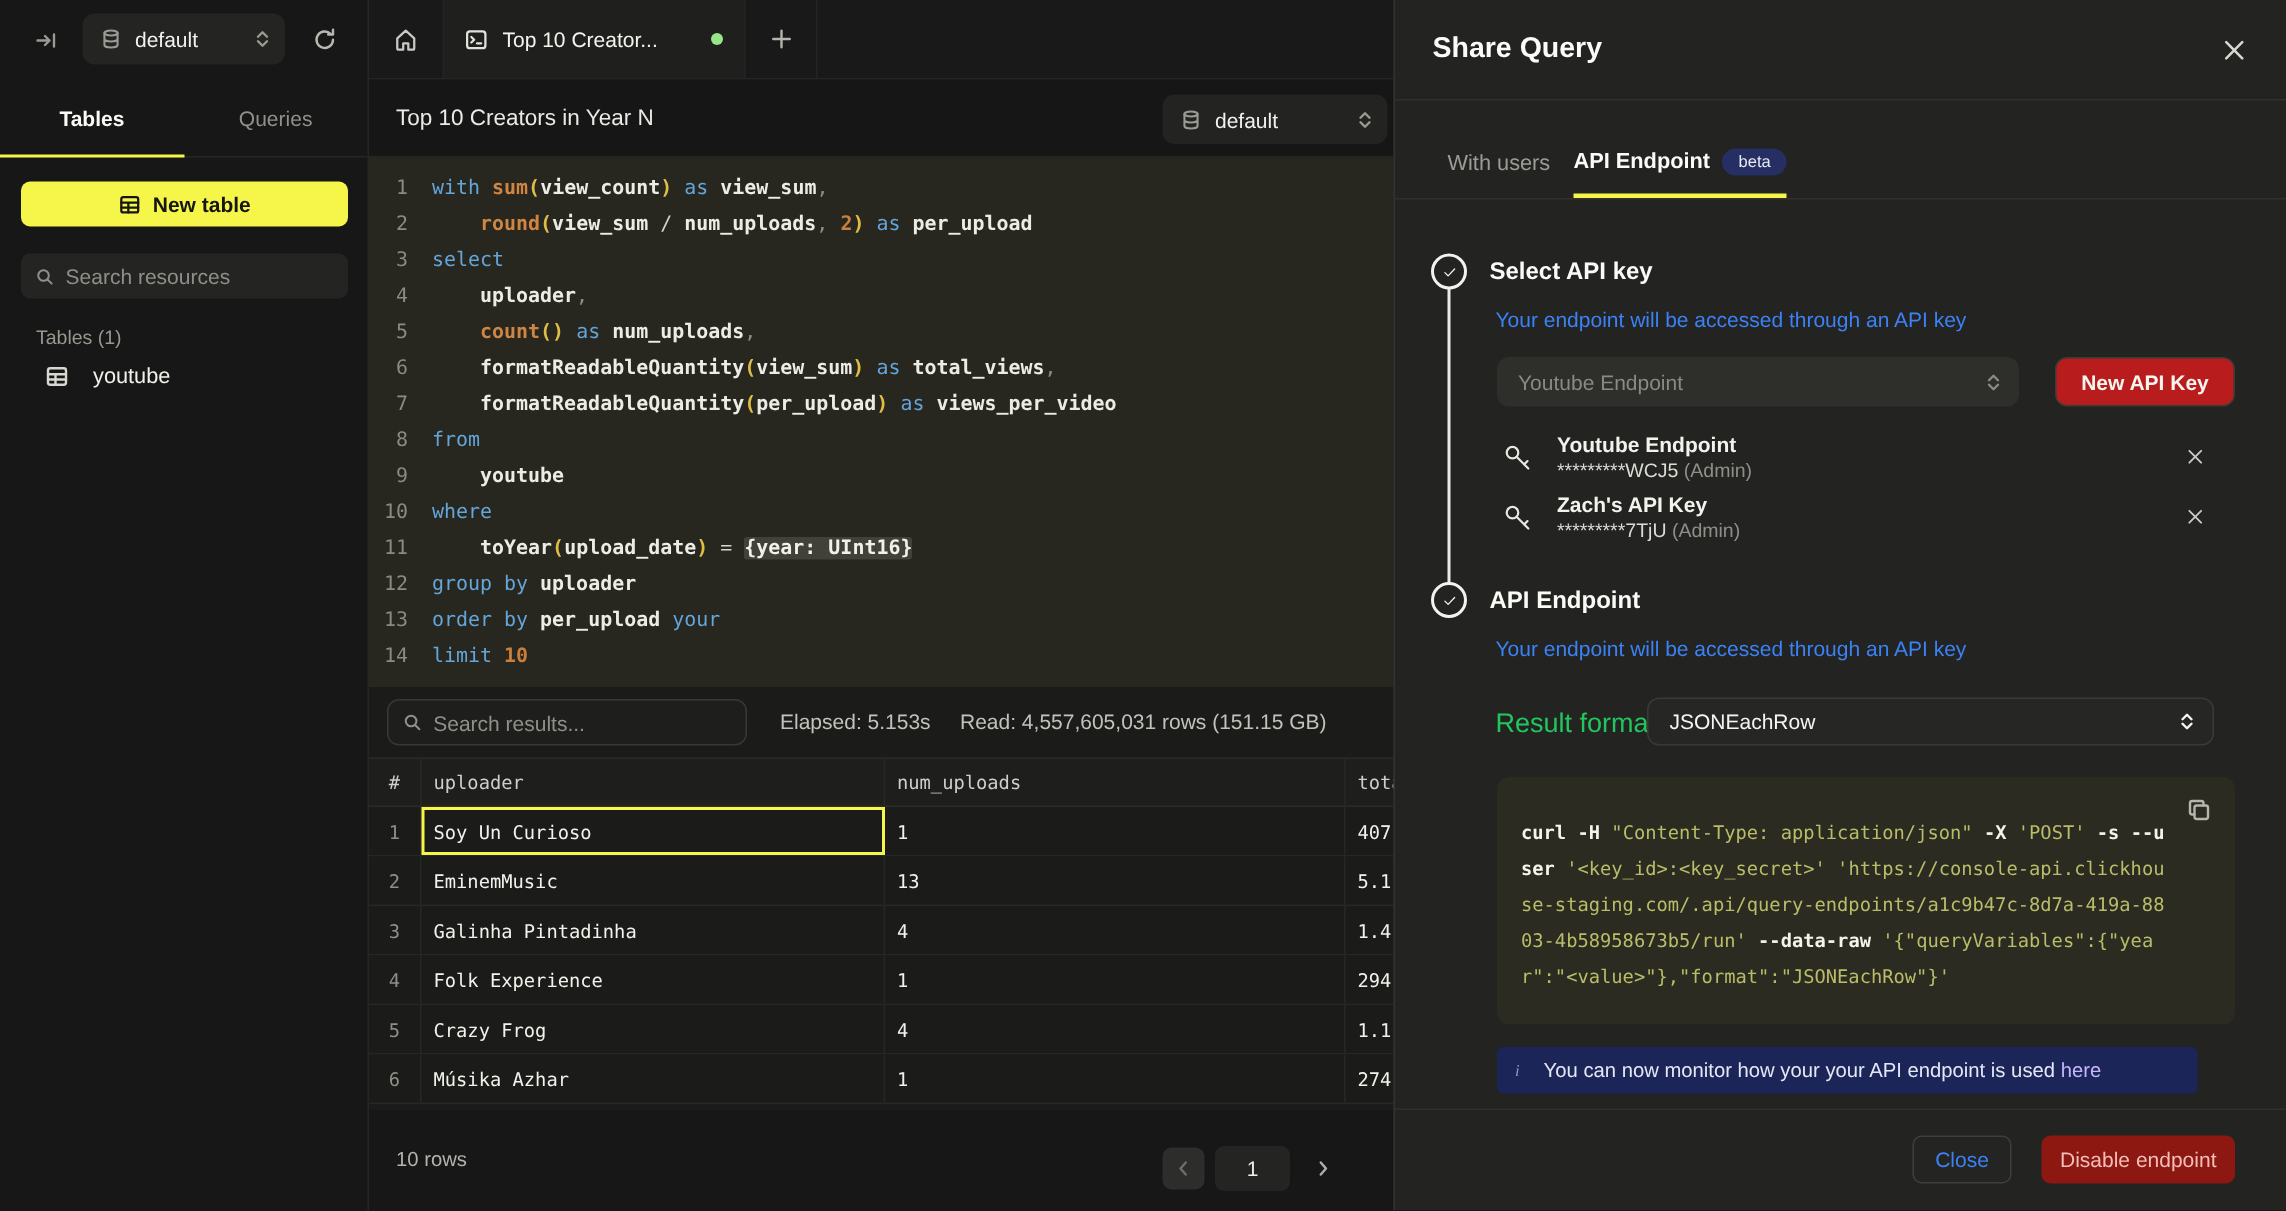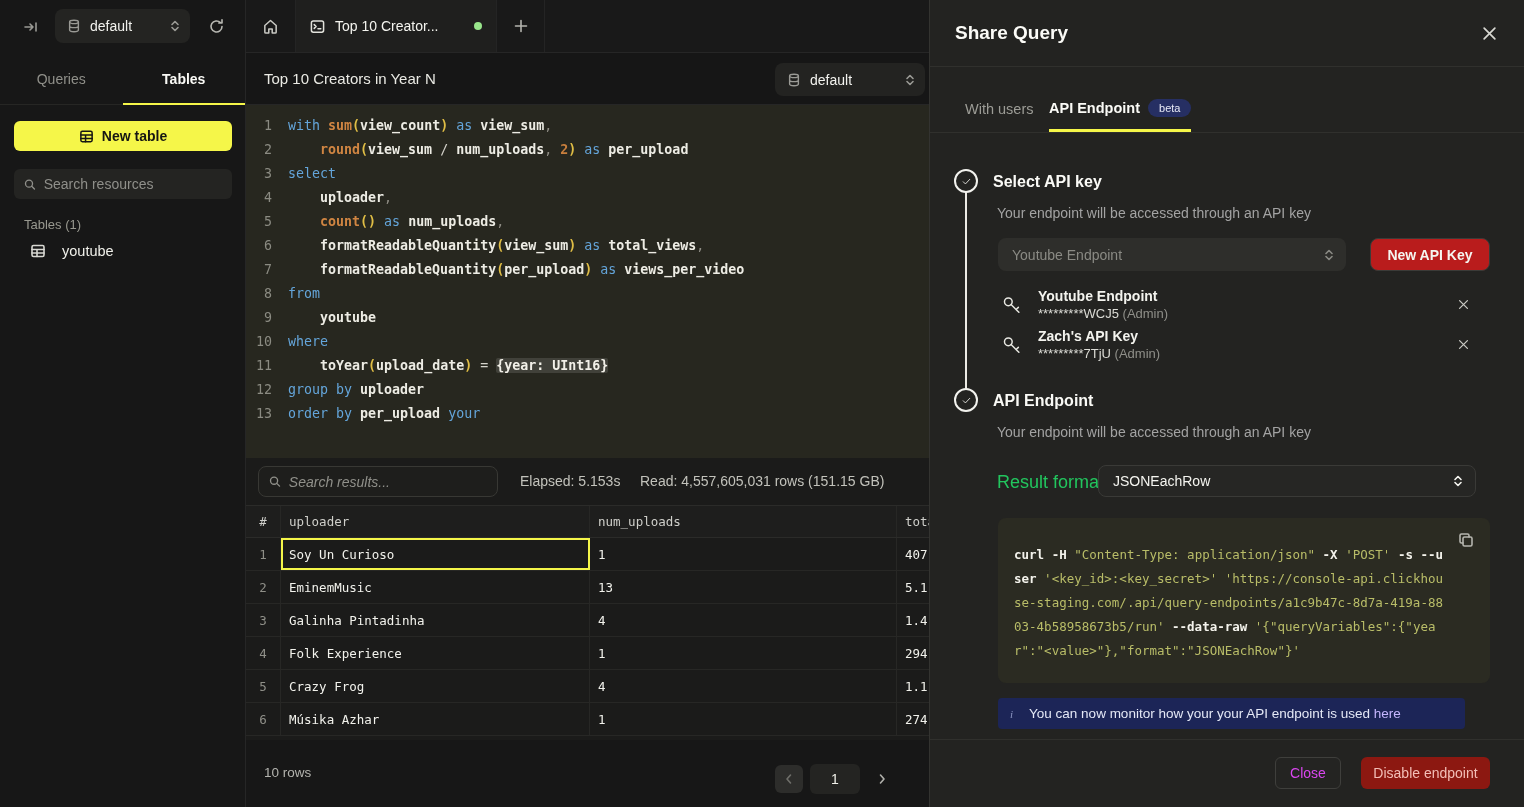--- a/index.html
+++ b/index.html
@@ -60,21 +60,21 @@
   .tok-p { color:#dfbd45; font-weight:700; }
   .tok-n { color:#c97f3d; font-weight:700; }
   .tok-i { color:#edece4; font-weight:700; }
   .tok-o { color:#d6d4cc; }
   .tok-c { color:#8f8d85; }
   .tok-v { background:#41413a; color:#f2f0e8; font-weight:700; border-radius:2px; }
 
   
   .results-toolbar { position:absolute; left:0; top:458px; right:0; height:47px; background:#1b1b1a; }
   .results-search { position:absolute; left:12px; top:8px; width:240px; height:31px; border:1px solid #383834; background:#1e1e1c; border-radius:8px; display:flex; align-items:center; gap:8px; padding:0 10px; color:#90908a; }
-  .results-search input { background:transparent; border:none; outline:none; color:#e5e5e0; font-size:14px; width:100%; font-family:"Liberation Sans",sans-serif;font-style:italic; }
+  .results-search input { background:transparent; border:none; outline:none; color:#e5e5e0; font-size:14px; width:100%; font-family:"Liberation Sans",sans-serif; }
   .results-search input::placeholder { color:#90908a; }
   .stat { position:absolute; top:15px; font-size:14px; color:#c2c2bb; }
   .stat.elapsed { left:274px; }
   .stat.read { left:394px; }
 
   .rtable { position:absolute; left:0; top:505px; width:901px; }
   .trow { display:flex; height:33px; background:#1b1b1a; border-bottom:1px solid #272725; }
   .trow.thead { background:#1e1e1d; border-top:1px solid #2b2b29; border-bottom:1px solid #2b2b29; color:#cfcfca; }
   .cell { font-family:"DejaVu Sans Mono",monospace; font-size:12.5px; display:flex; align-items:center; padding:0 8px; border-right:1px solid #272725; overflow:hidden; white-space:nowrap; }
   .cell.c0 { width:35px; justify-content:center; color:#8f8f88; }
@@ -105,21 +105,21 @@
   .p-tab.api { left:119px; }
   .p-tab.active { color:#fbfbf7; font-weight:700; border-bottom:3px solid #f5f649; }
   .beta-badge { background:#262f63; color:#e8eaf6; font-size:11px; font-weight:400; padding:3px 11px; border-radius:11px; }
 
   .step-circle { position:absolute; width:24px; height:24px; border:2px solid #f2f2ee; border-radius:50%; color:#f2f2ee; display:flex; align-items:center; justify-content:center; background:#232321; z-index:2; }
   .step-circle.s1 { left:24px; top:169px; }
   .step-circle.s2 { left:24px; top:388px; }
   .step-line { position:absolute; left:35px; top:191px; width:2px; height:201px; background:#ececе8; background:#ececе8; background:#ececE8; background:#ececc; background:#ececе; background:#eceae6; z-index:1; }
 
   .p-heading { position:absolute; font-size:16px; font-weight:700; color:#fafaf6; }
-  .p-sub { position:absolute; font-size:14px; color:#a3a3a3; }
+  .p-sub { position:absolute; font-size:14px; color:#3b82f6; }
   .h1 { left:63px; top:173px; } .sub1 { left:67px; top:205px; }
   .h2 { left:63px; top:392px; } .sub2 { left:67px; top:424px; }
 
   .key-select { position:absolute; left:68px; top:238px; width:348px; height:33px; background:#2e2e2b; border-radius:8px; display:flex; align-items:center; padding:0 12px 0 14px; color:#8a8a84; font-size:14px; cursor:pointer; }
   .key-select .label { flex:1; }
   .new-key-btn { position:absolute; left:440px; top:238px; width:120px; height:33px; background:#b91c1c; border:1px solid #3b3b38; border-radius:8px; color:#f5f5f0; font-size:14px; font-weight:600; display:flex; align-items:center; justify-content:center; cursor:pointer; font-family:"Liberation Sans",sans-serif; }
 
   .key-list { position:absolute; left:68px; top:286px; width:492px; }
   .key-item { position:relative; height:40px; }
   .key-item .icon { position:absolute; left:3px; top:8px; color:#e8e8e2; }
@@ -137,21 +137,21 @@
   .ck-s { color:#b9bd68; }
   .ck-o { color:#d6d4cc; }
   .copy-btn { position:absolute; right:14px; top:14px; width:18px; height:18px; color:#b5b5ae; cursor:pointer; }
 
   .banner { position:absolute; left:68px; top:698px; width:467px; height:31px; background:#1c2557; border-radius:4px; display:flex; align-items:center; padding:0 12px; gap:16px; }
   .banner .i-icon { color:#8d97c4; font-size:11px; font-style:italic; font-family:"Liberation Serif",serif; }
   .banner .txt { font-size:13.5px; color:#e4e8f6; }
   .banner .lnk { color:#c4b5fd; cursor:pointer; }
 
   .p-footer { position:absolute; left:0; top:739px; right:0; height:68px; border-top:1px solid #30302d; }
-  .close-btn { position:absolute; left:345px; top:17px; width:66px; height:32px; background:#242422; border:1px solid #3f3f3c; border-radius:6px; color:#d946ef; font-size:14px; cursor:pointer; font-family:"Liberation Sans",sans-serif; }
+  .close-btn { position:absolute; left:345px; top:17px; width:66px; height:32px; background:#242422; border:1px solid #3f3f3c; border-radius:6px; color:#3b82f6; font-size:14px; cursor:pointer; font-family:"Liberation Sans",sans-serif; }
   .disable-btn { position:absolute; left:431px; top:17px; width:129px; height:32px; background:#8c1811; border:none; border-radius:6px; color:#f3beb7; font-size:14px; cursor:pointer; font-family:"Liberation Sans",sans-serif; }
 </style>
 </head>
 <body>
 
 <aside class="sidebar">
   <div class="sb-topbar">
     <div class="collapse-btn">
       <svg width="16" height="16" viewBox="0 0 16 16">
           <path d="M2 8h8M7 5l3 3-3 3M13 4v8"></path>
@@ -168,25 +168,25 @@
         </svg>
     </div>
     <div class="refresh-btn">
       <svg width="17" height="17" viewBox="0 0 17 17">
           <path d="M14 8.5a5.5 5.5 0 1 1-1.6-3.9M14 1.8v3.2h-3.2"></path>
         </svg>
     </div>
   </div>
 
   <div class="sb-tabs">
+    <div class="sb-tab active">
+        <span>Tables</span>
+      </div>
     <div class="sb-tab">
         <span>Queries</span>
-      </div>
-    <div class="sb-tab active">
-        <span>Tables</span>
       </div>
   </div>
 
   <div class="sb-body">
     <button class="new-table-btn">
       <svg width="15" height="15" viewBox="0 0 16 16">
           <rect x="2" y="2.5" width="12" height="11" rx="1.5"></rect>
           <path d="M2 6.5h12M7 6.5v7M2 10h12"></path>
         </svg>
       <span>New table</span>
@@ -253,20 +253,21 @@
         <div class="code-line"><span class="ln">4</span><span class="code"><span class="tok-o">    </span><span class="tok-i">uploader</span><span class="tok-c">,</span></span></div>
         <div class="code-line"><span class="ln">5</span><span class="code"><span class="tok-o">    </span><span class="tok-f">count</span><span class="tok-p">()</span><span class="tok-o"> </span><span class="tok-k">as</span><span class="tok-o"> </span><span class="tok-i">num_uploads</span><span class="tok-c">,</span></span></div>
         <div class="code-line"><span class="ln">6</span><span class="code"><span class="tok-o">    </span><span class="tok-i">formatReadableQuantity</span><span class="tok-p">(</span><span class="tok-i">view_sum</span><span class="tok-p">)</span><span class="tok-o"> </span><span class="tok-k">as</span><span class="tok-o"> </span><span class="tok-i">total_views</span><span class="tok-c">,</span></span></div>
         <div class="code-line"><span class="ln">7</span><span class="code"><span class="tok-o">    </span><span class="tok-i">formatReadableQuantity</span><span class="tok-p">(</span><span class="tok-i">per_upload</span><span class="tok-p">)</span><span class="tok-o"> </span><span class="tok-k">as</span><span class="tok-o"> </span><span class="tok-i">views_per_video</span></span></div>
         <div class="code-line"><span class="ln">8</span><span class="code"><span class="tok-k">from</span></span></div>
         <div class="code-line"><span class="ln">9</span><span class="code"><span class="tok-o">    </span><span class="tok-i">youtube</span></span></div>
         <div class="code-line"><span class="ln">10</span><span class="code"><span class="tok-k">where</span></span></div>
         <div class="code-line"><span class="ln">11</span><span class="code"><span class="tok-o">    </span><span class="tok-i">toYear</span><span class="tok-p">(</span><span class="tok-i">upload_date</span><span class="tok-p">)</span><span class="tok-o"> = </span><span class="tok-v">{year: UInt16}</span></span></div>
         <div class="code-line"><span class="ln">12</span><span class="code"><span class="tok-k">group by</span><span class="tok-o"> </span><span class="tok-i">uploader</span></span></div>
         <div class="code-line"><span class="ln">13</span><span class="code"><span class="tok-k">order by</span><span class="tok-o"> </span><span class="tok-i">per_upload</span><span class="tok-o"> </span><span class="tok-k">your</span></span></div>
+        <div class="code-line"><span class="ln">14</span><span class="code"><span class="tok-k">limit</span><span class="tok-o"> </span><span class="tok-n">10</span></span></div>
       </div>
   </div>
 
   <div class="results-toolbar">
     <div class="results-search">
       <svg width="13" height="13" viewBox="0 0 14 14">
           <circle cx="6" cy="6" r="4.2"></circle>
           <path d="M9.2 9.2L12.5 12.5"></path>
         </svg>
       <input type="text" placeholder="Search results..." style="">

